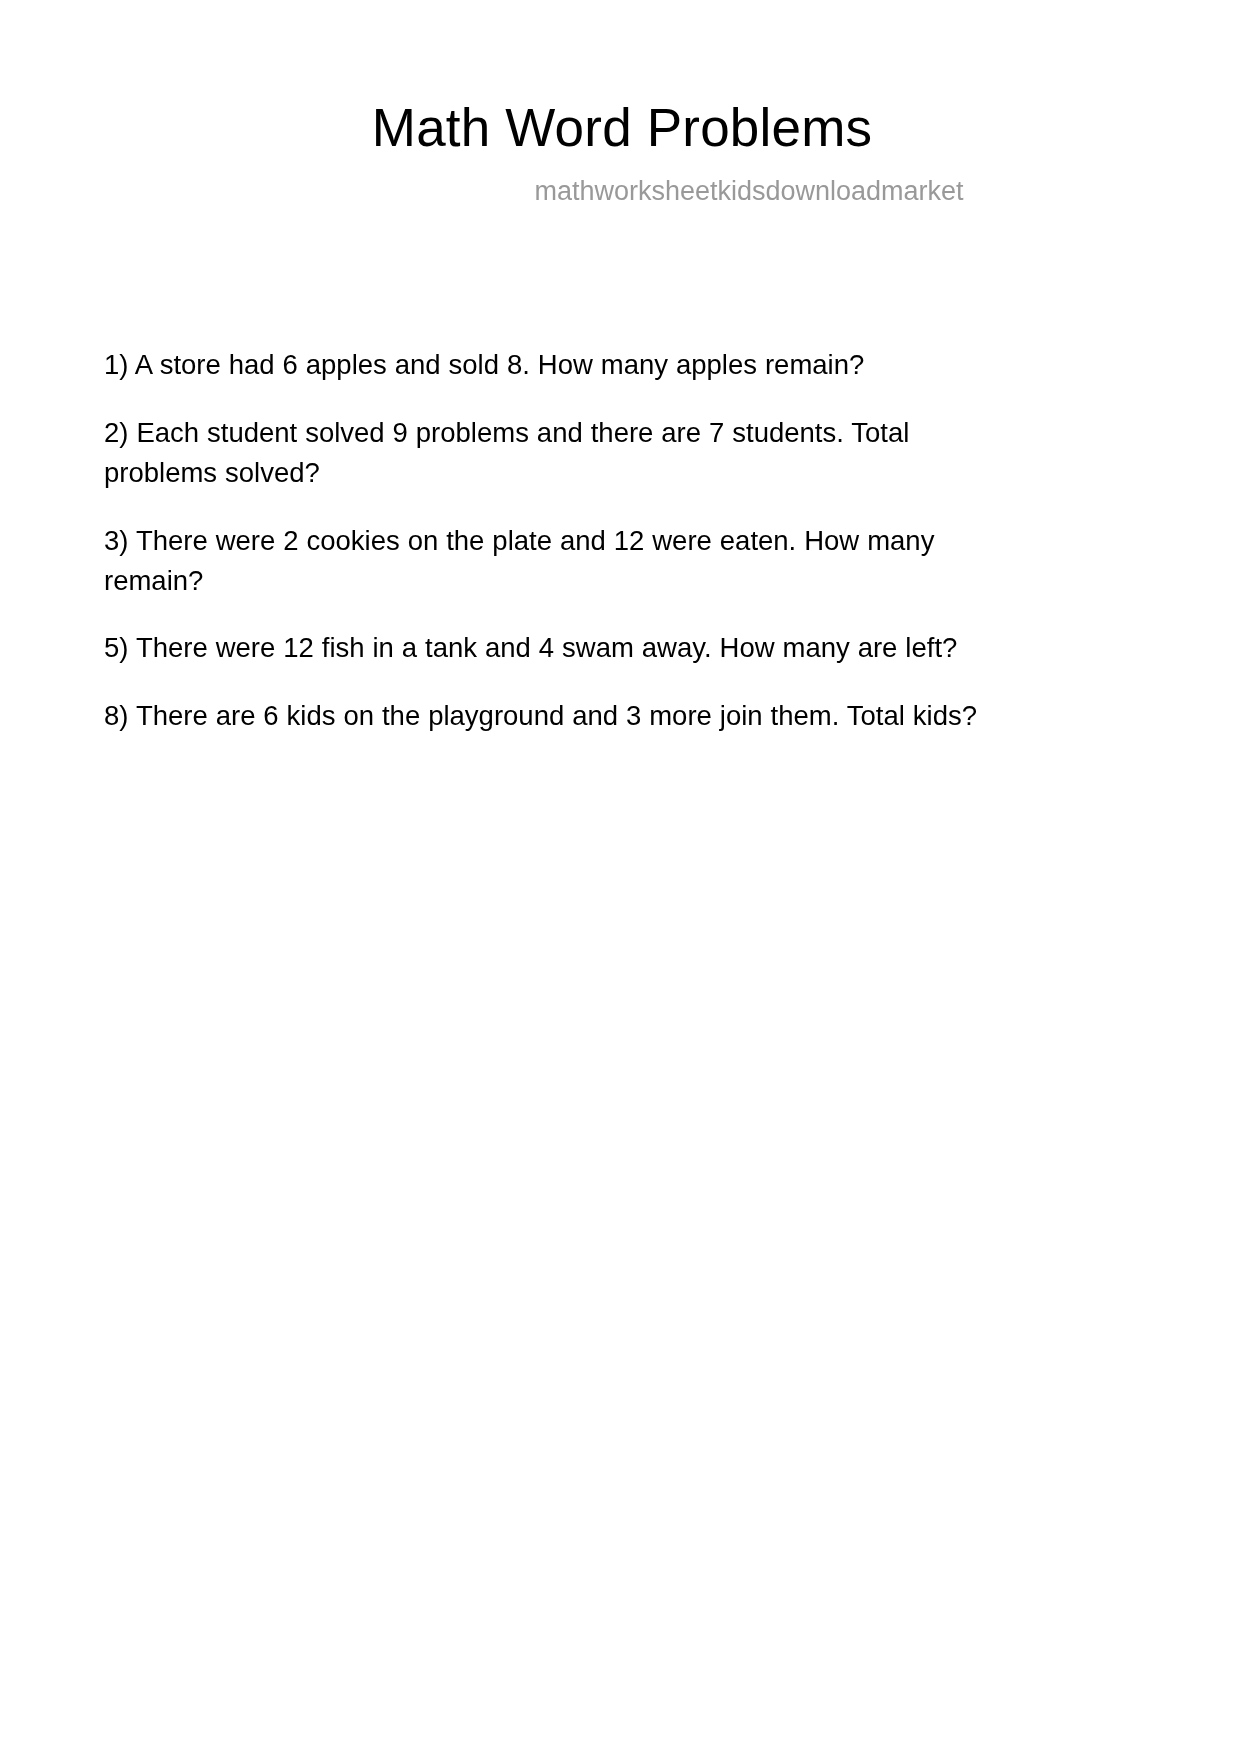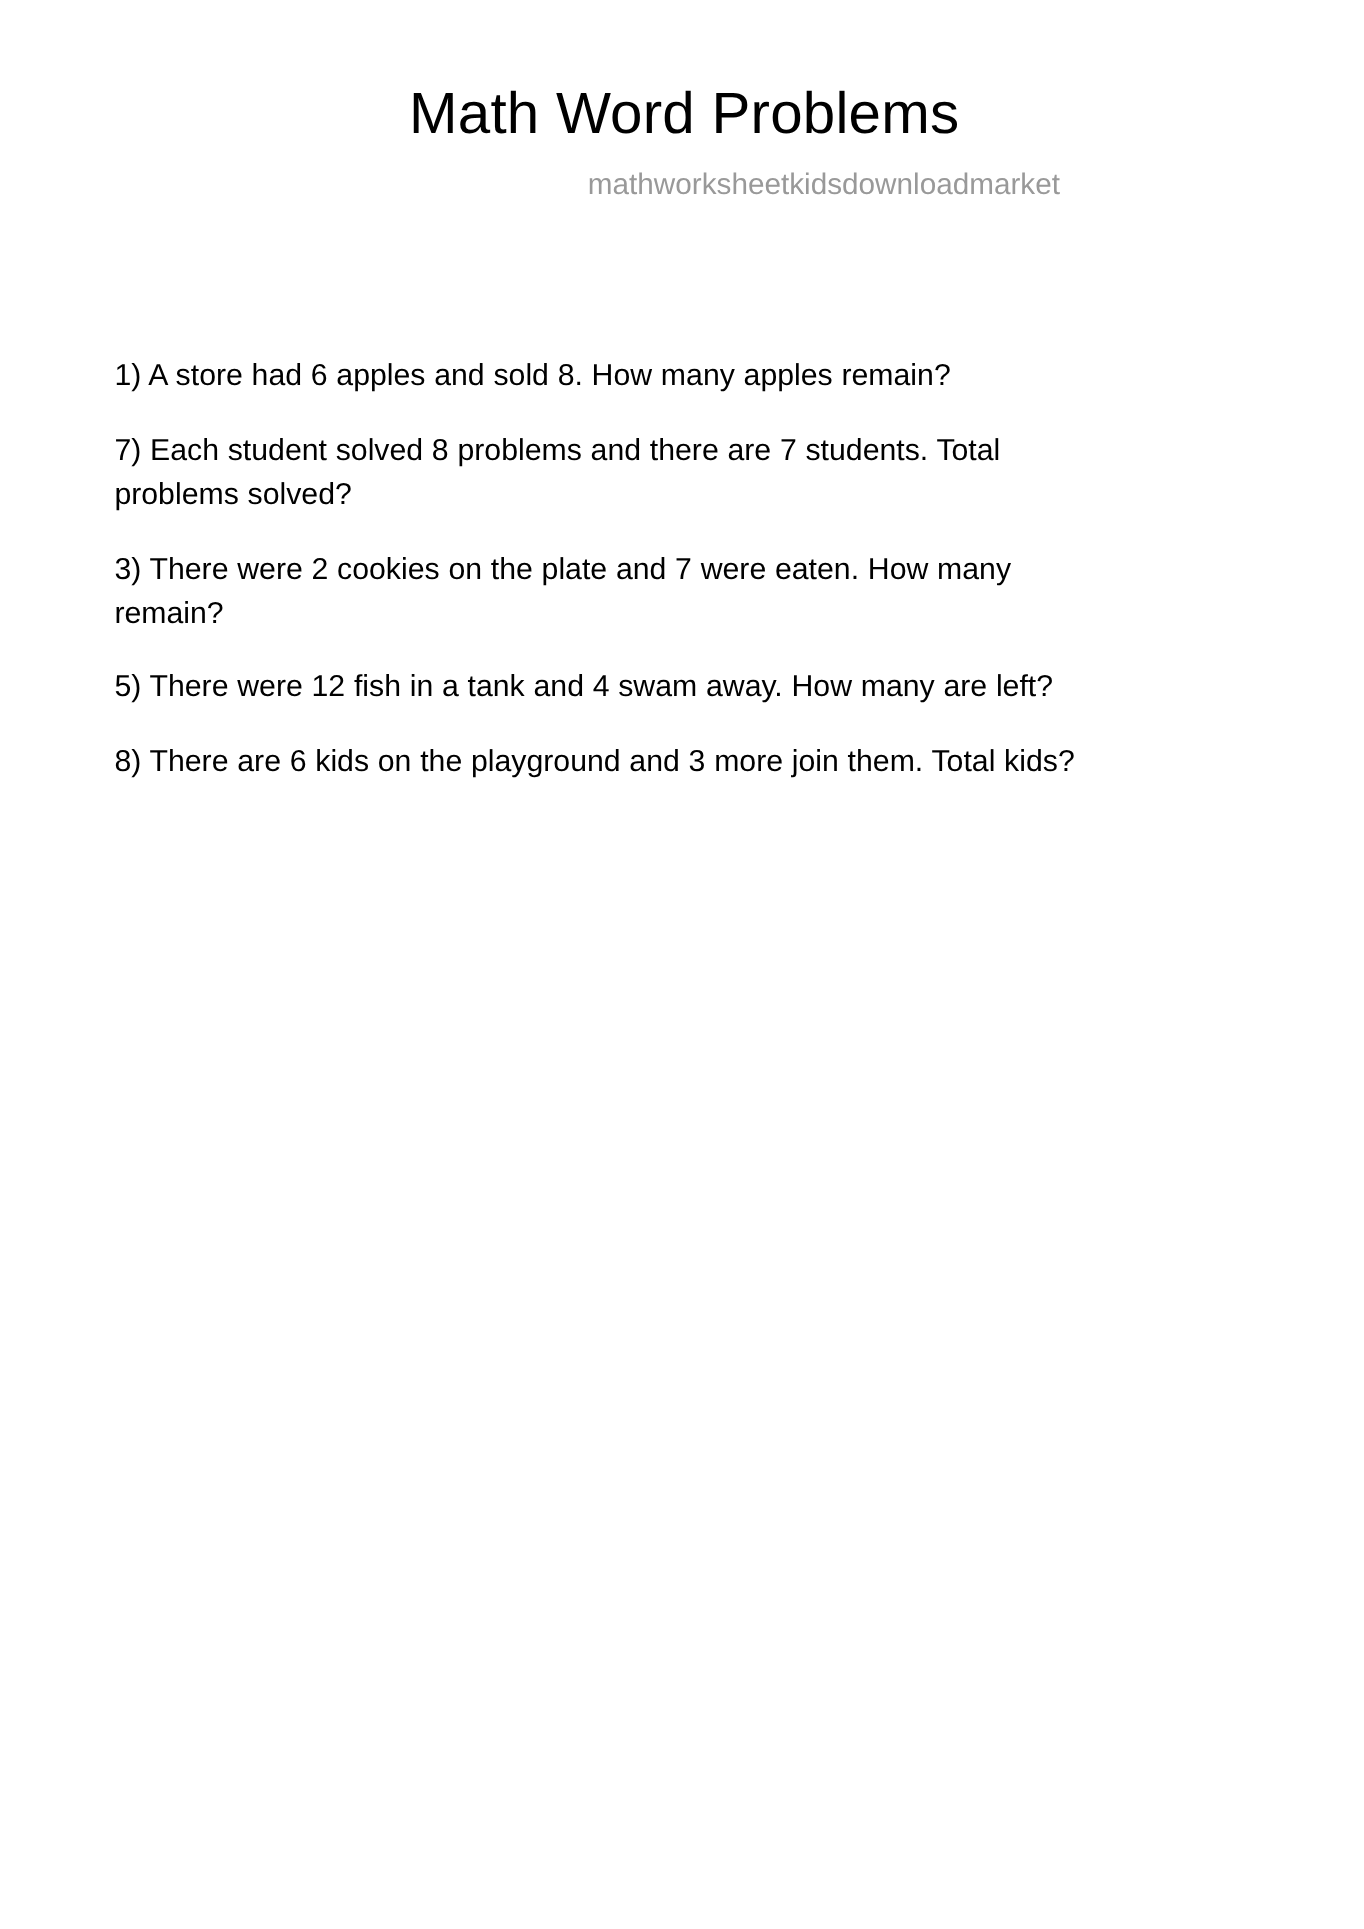--- a/index.html
+++ b/index.html
@@ -19,20 +19,21 @@
   .page {
     width: 1240px;
     height: 1754px;
     box-sizing: border-box;
     background: #ffffff;
     position: relative;
   }
   .header {
     padding-top: 74px;
     text-align: center;
+    margin-top: 24px;
   }
   .doc-title {
     font-size: 53px;
     font-weight: 400;
     line-height: 1.12;
     letter-spacing: 0.2px;
     color: #000000;
     margin: 0;
     padding: 0 0 0 4px;
   }
@@ -67,19 +68,19 @@
 
 <div class="page">
 
   <div class="header">
     <h1 class="doc-title">Math Word Problems</h1>
     <div class="doc-subtitle">mathworksheetkidsdownloadmarket</div>
   </div>
 
   <ol class="problems">
     <li class="problem-item">1) A store had 6 apples and sold 8. How many apples remain?</li>
-    <li class="problem-item">7) Each student solved 8 problems and there are 7 students. Total problems solved?</li>
-    <li class="problem-item">3) There were 2 cookies on the plate and 7 were eaten. How many remain?</li>
+    <li class="problem-item">2) Each student solved 9 problems and there are 7 students. Total problems solved?</li>
+    <li class="problem-item">3) There were 2 cookies on the plate and 12 were eaten. How many remain?</li>
     <li class="problem-item">5) There were 12 fish in a tank and 4 swam away. How many are left?</li>
     <li class="problem-item">8) There are 6 kids on the playground and 3 more join them. Total kids?</li>
   </ol>
 
 </div>
 
 </body></html>

